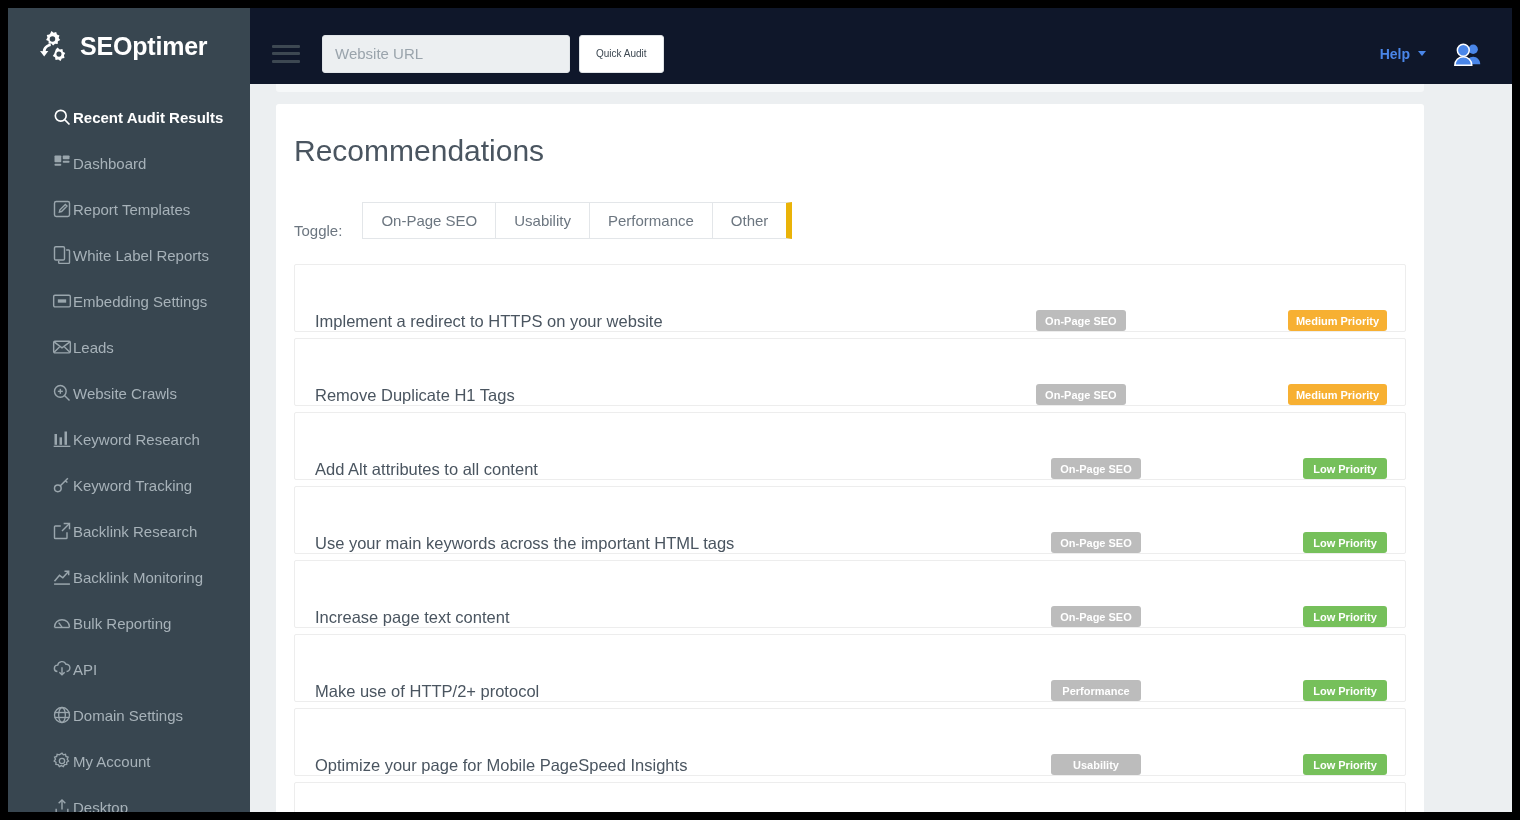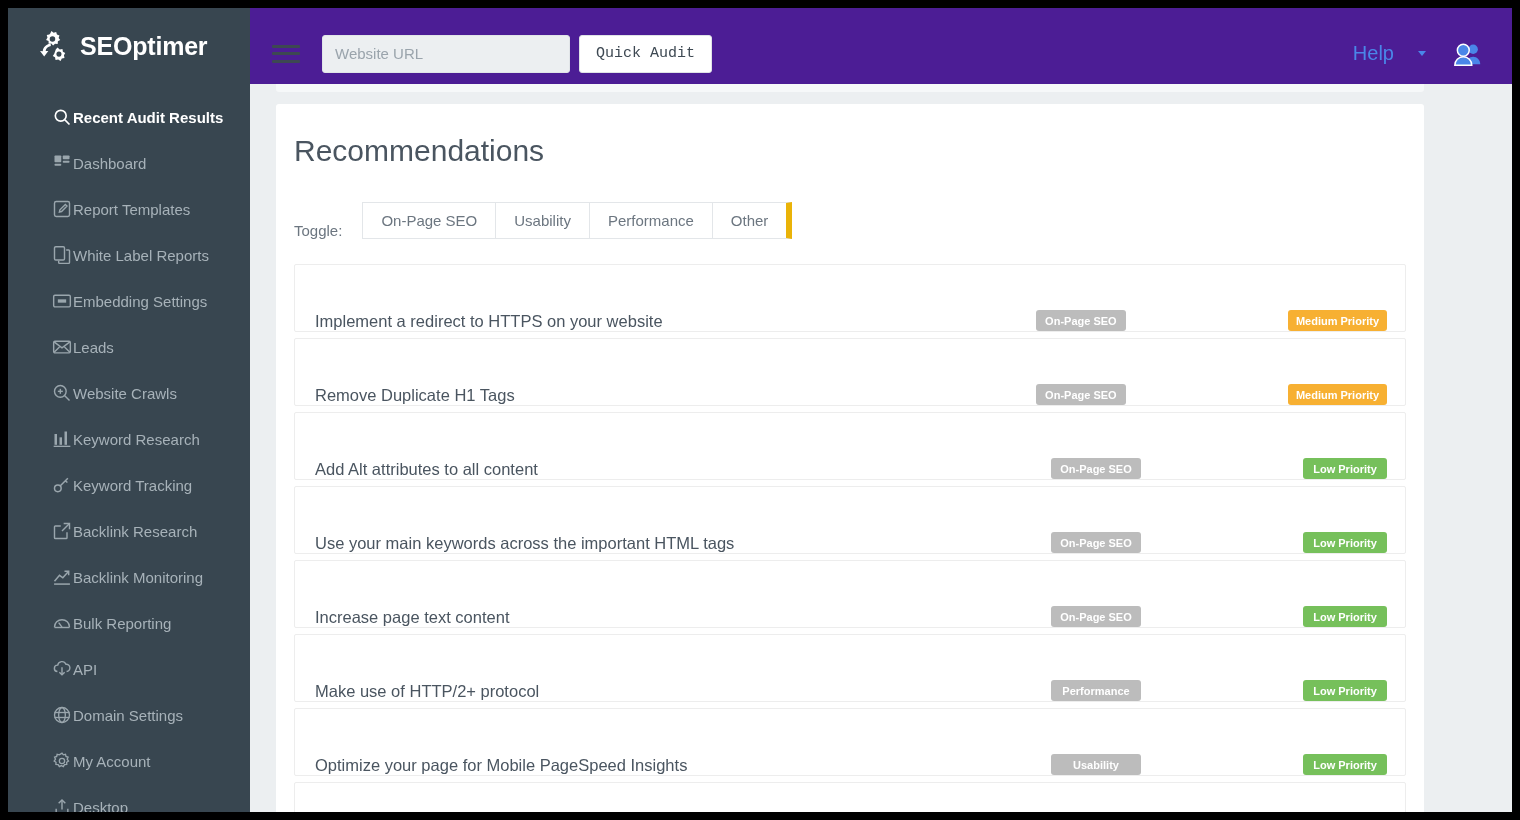--- a/index.html
+++ b/index.html
@@ -61,21 +61,21 @@
     white-space: nowrap;
   }
   .nav-item.active .nav-icon { color: #ffffff; }
   .nav-item.active .nav-label { color: #ffffff; font-weight: 600; }
 
   
   .header {
     position: absolute;
     left: 242px; top: 0;
     width: 1262px; height: 92px;
-    background: #4c1d95;
+    background: #0f172a;
     display: flex;
     align-items: center;
     padding: 0 28px 0 22px;
     border-bottom: 1px solid #e4e7ea;
   }
   .hamburger {
     width: 28px; height: 24px;
     display: flex; flex-direction: column; justify-content: space-between;
     padding: 3px 0;
     cursor: pointer;
@@ -96,39 +96,39 @@
     outline: none;
   }
   .url-input::placeholder { color: #9aa4ac; }
   .quick-audit {
     height: 38px;
     margin-left: 9px;
     padding: 0 16px;
     background: #ffffff;
     border: 1px solid #dfe3e6;
     border-radius: 3px;
-    font-size: 15px;
+    font-size: 10px;
     color: #3d4852;
-    font-family: Liberation Mono, monospace;
+    font-family: Liberation Sans, sans-serif;
     cursor: pointer;
   }
   .header-right {
     margin-left: auto;
     display: flex;
     align-items: center;
     gap: 26px;
   }
   .help-link {
     color: #4a86e8;
-    font-size: 20px;
-    font-weight: 400;
+    font-size: 14px;
+    font-weight: 700;
     text-decoration: none;
     display: inline-flex;
     align-items: center;
-    gap: 24px;
+    gap: 8px;
     cursor: pointer;
   }
   .caret {
     width: 0; height: 0;
     border-left: 4px solid transparent;
     border-right: 4px solid transparent;
     border-top: 5px solid #4a86e8;
     display: inline-block;
   }
   .people-icon { width: 32px; height: 26px; cursor: pointer; }

